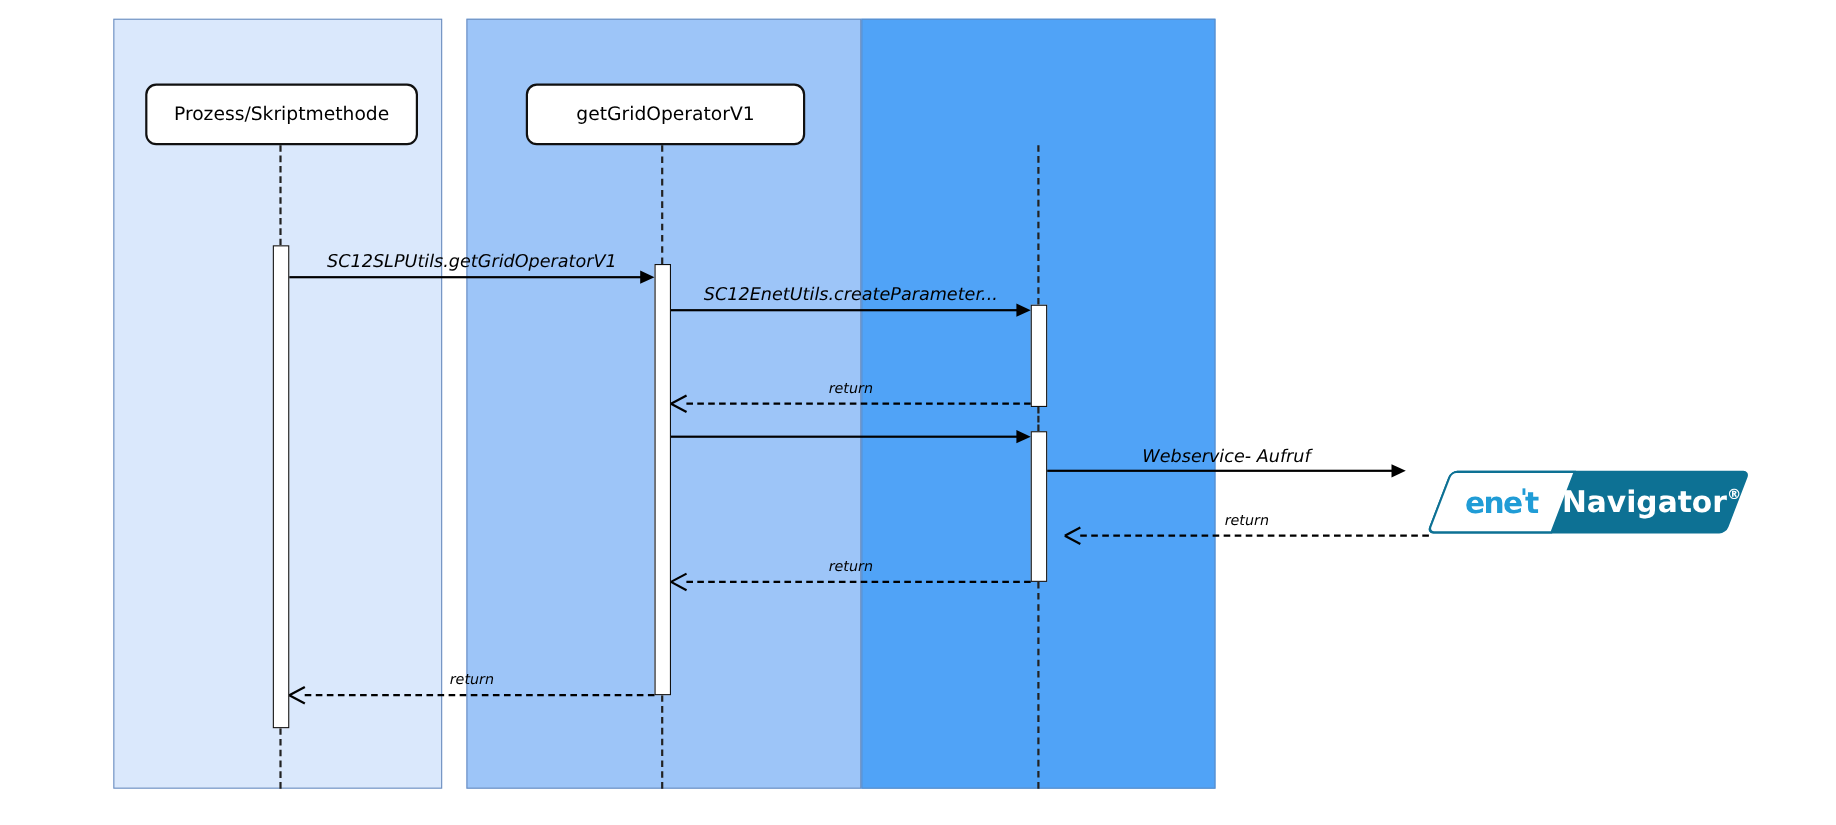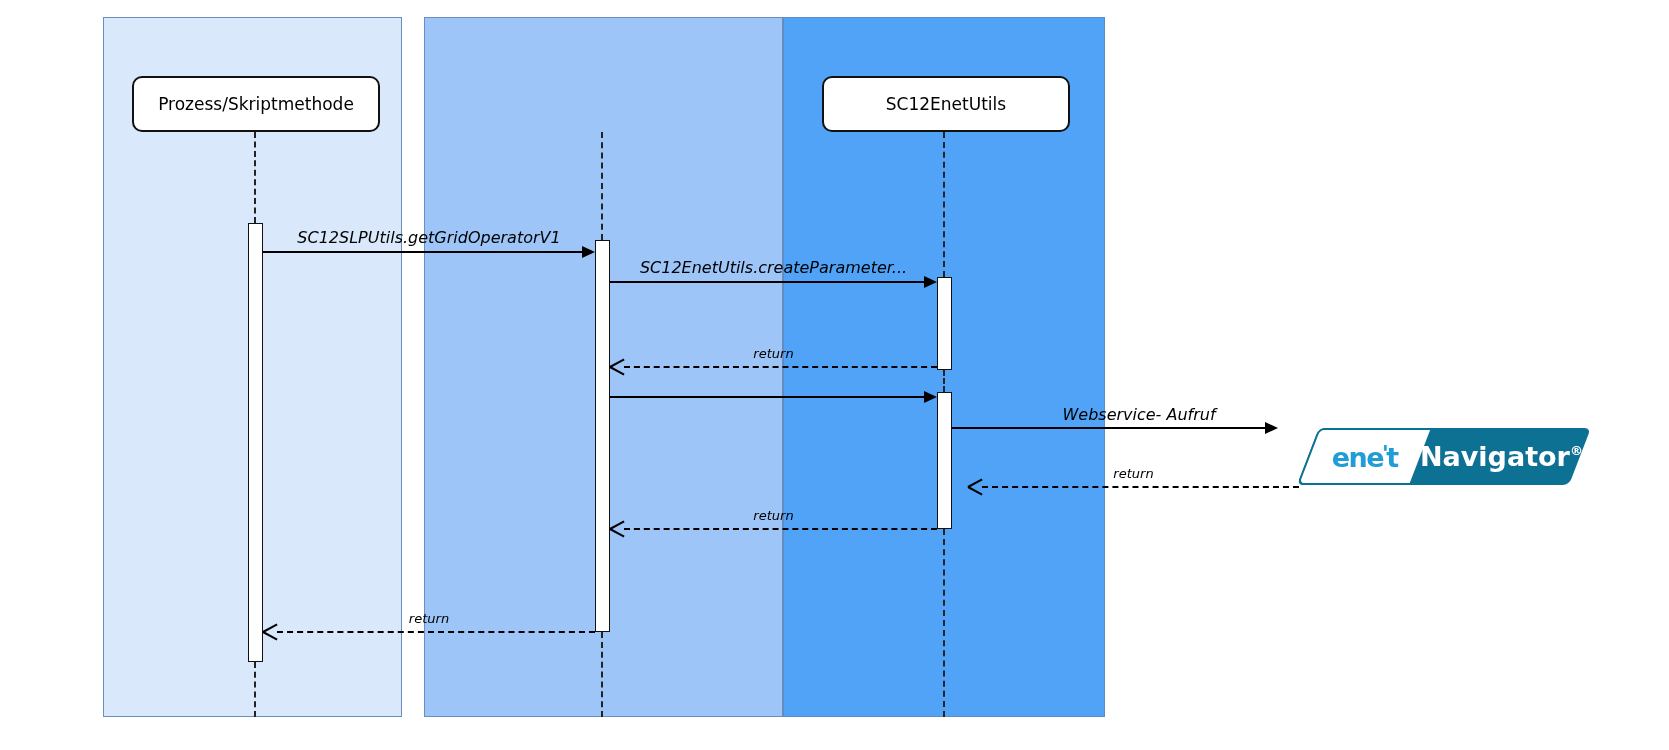--- a/index.html
+++ b/index.html
@@ -70,22 +70,22 @@
   <div class="lifeline" style="left:254px;top:662px;height:55px;"></div>
   <div class="lifeline" style="left:601px;top:132px;height:108px;"></div>
   <div class="lifeline" style="left:601px;top:632px;height:85px;"></div>
   <div class="lifeline" style="left:943px;top:132px;height:145px;"></div>
   <div class="lifeline" style="left:943px;top:370px;height:22px;"></div>
   <div class="lifeline" style="left:943px;top:529px;height:188px;"></div>
 
   <div class="llbox box1">
     <span>Prozess/Skriptmethode</span>
   </div>
-  <div class="llbox box3">
-    <span>SC12EnetUtils</span>
+  <div class="llbox box2">
+    <span>getGridOperatorV1</span>
   </div>
 
   <div class="activation" style="left:248px;top:223px;height:439px;"></div>
   <div class="activation" style="left:595px;top:240px;height:392px;"></div>
   <div class="activation" style="left:937px;top:277px;height:93px;"></div>
   <div class="activation" style="left:937px;top:392px;height:137px;"></div>
 
   <div class="msg-label" style="left:263px;width:332px;top:228px;">SC12SLPUtils.getGridOperatorV1</div>
   <div class="msg" style="left:263px;top:252px;width:332px;">
     <div class="line-solid"></div>
@@ -102,21 +102,21 @@
   <div class="msg" style="left:610px;top:367px;width:327px;">
     <div class="line-dashed"></div>
     <div class="head-open-left"></div>
   </div>
 
   <div class="msg" style="left:610px;top:397px;width:327px;">
     <div class="line-solid"></div>
     <div class="head-solid-right"></div>
   </div>
 
-  <div class="msg-label" style="left:952px;width:326px;top:405px;padding-left:24px;">Webservice- Aufruf</div>
+  <div class="msg-label" style="left:952px;width:326px;top:405px;">Webservice- Aufruf</div>
   <div class="msg" style="left:952px;top:428px;width:326px;">
     <div class="line-solid"></div>
     <div class="head-solid-right"></div>
   </div>
 
   <div class="msg-label small" style="left:968px;width:331px;top:466px;">return</div>
   <div class="msg" style="left:968px;top:487px;width:331px;">
     <div class="line-dashed"></div>
     <div class="head-open-left"></div>
   </div>

